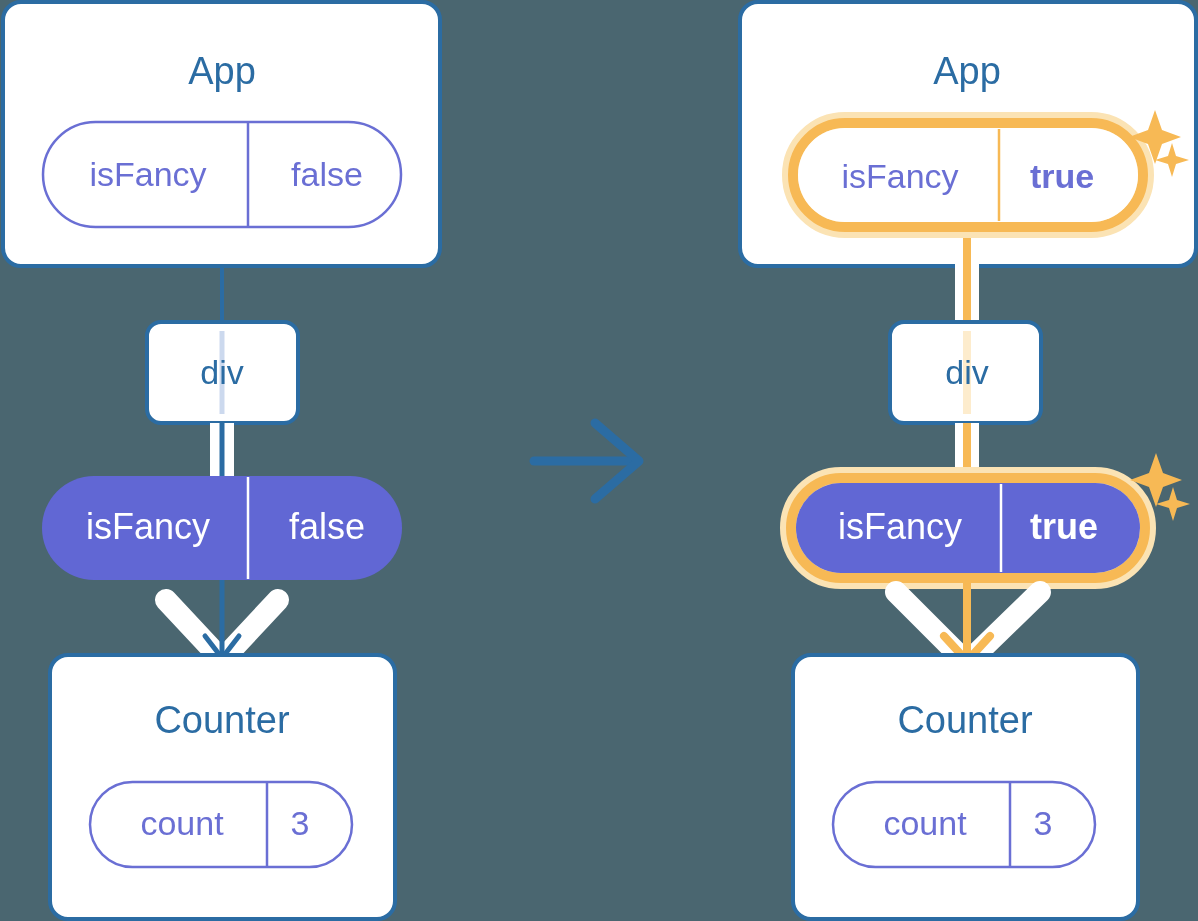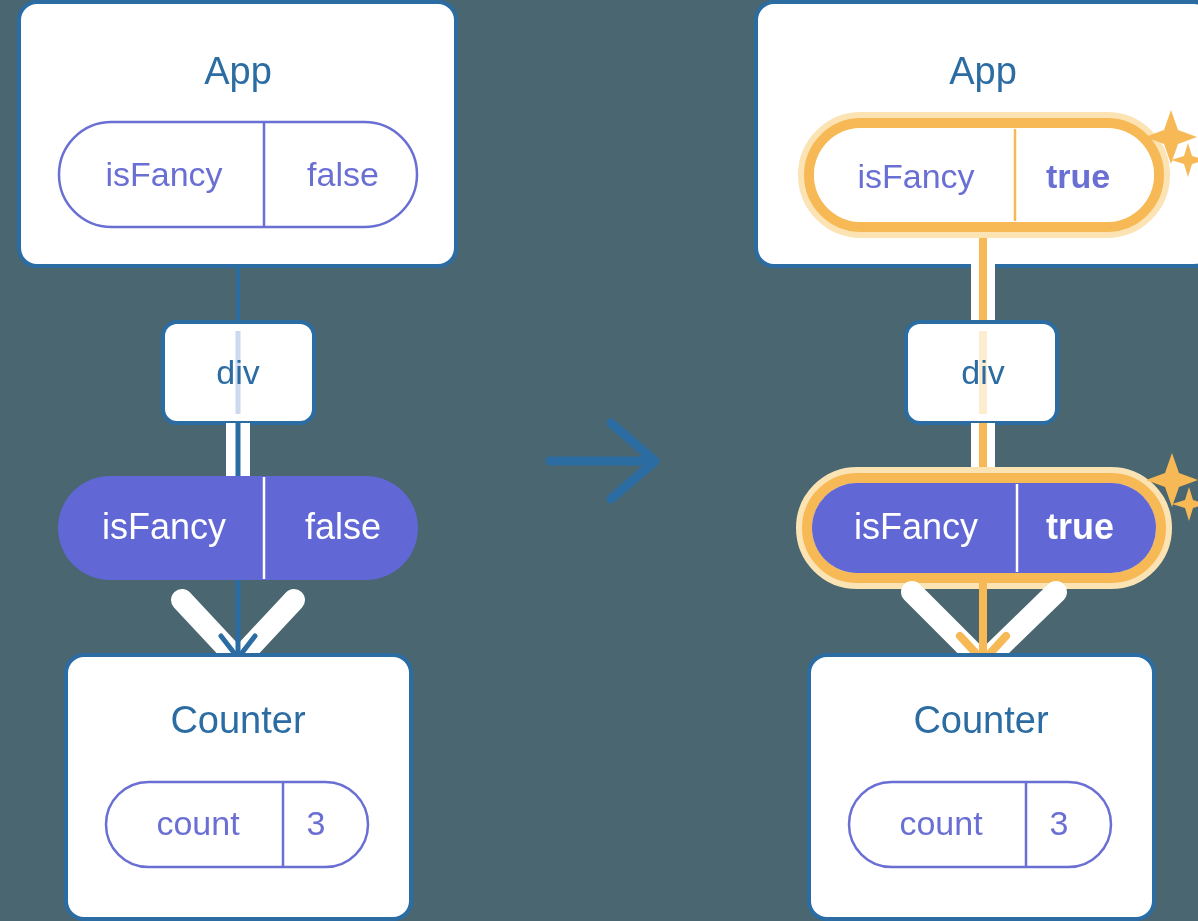--- a/index.html
+++ b/index.html
@@ -12,21 +12,20 @@
     height: 921px;
     position: relative;
     overflow: hidden;
     font-family: "Liberation Sans", sans-serif;
   }
   #stage {
     position: absolute;
     inset: 0;
     width: 1082px;
     height: 921px;
-    margin-left: 16px;
   }
   #stage svg {
     display: block;
   }
   .panel-card {
     fill: #ffffff;
     stroke: #2b6ca3;
     stroke-width: 4;
   }
   .panel-title {

